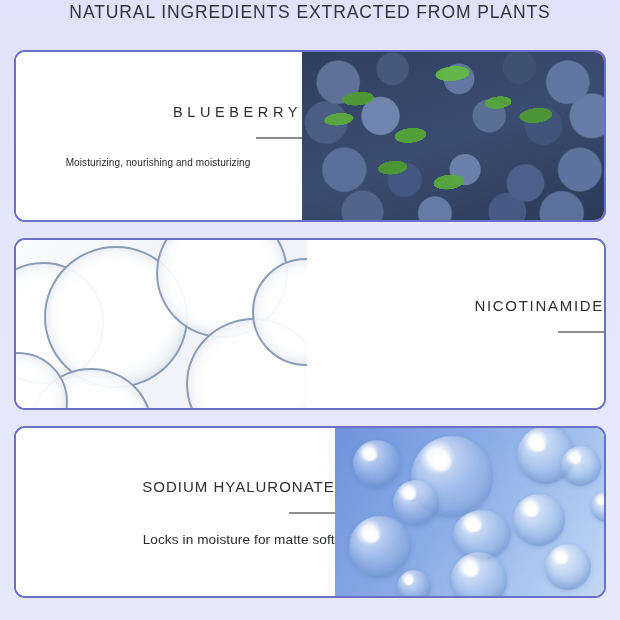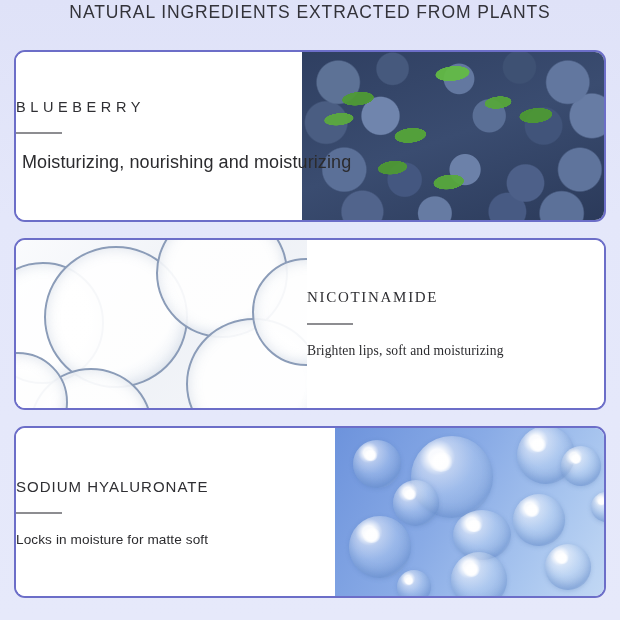--- a/index.html
+++ b/index.html
@@ -51,36 +51,36 @@
   .card-1 { top: 50px; }
   .card-2 { top: 238px; }
   .card-3 { top: 426px; }
 
   .panel-text {
     position: relative;
     height: 100%;
     background: #ffffff;
     display: flex;
     flex-direction: column;
-    align-items: flex-start;
+    align-items: flex-end;
     justify-content: center;
     box-sizing: border-box;
     z-index: 2;
   }
   .panel-img {
     position: relative;
     height: 100%;
     overflow: hidden;
   }
 
   
   .card-1 .panel-text { width: 286px; }
   .card-1 .panel-img  { width: 302px; }
   .card-2 .panel-img  { width: 291px; }
-  .card-2 .panel-text { width: 297px; font-family: Liberation Serif, serif; }
+  .card-2 .panel-text { width: 297px; }
   .card-3 .panel-text { width: 348px; }
   .card-3 .panel-img  { width: 294px; }
 
   .ing-name {
     font-size: 15px;
     color: #2f2f33;
     font-weight: 400;
     white-space: nowrap;
     text-align: center;
   }
@@ -96,21 +96,21 @@
   }
 
   .ing-desc {
     font-size: 13.6px;
     color: #2b2b2e;
     text-align: center;
     white-space: nowrap;
     letter-spacing: 0.1px;
   }
   .card-1 .ing-desc {
-    font-size: 18px;
+    font-size: 10px;
     position: relative;
     width: 300px;
     left: 6px;
   }
 
   
   .photo-blueberry {
     width: 100%;
     height: 100%;
     position: relative;
@@ -220,21 +220,20 @@
         <div class="bub" style="left:140px; top:-32px; width:128px; height:126px;"></div>
         <div class="bub" style="left:170px; top:78px;  width:132px; height:128px;"></div>
         <div class="bub" style="left:14px;  top:128px; width:118px; height:112px;"></div>
         <div class="bub" style="left:236px; top:18px;  width:104px; height:104px;"></div>
         <div class="bub" style="left:-48px; top:112px; width:96px;  height:96px;"></div>
       </div>
     </div>
     <div class="panel-text">
       <div class="ing-name">NICOTINAMIDE</div>
       <div class="divider"></div>
-      <div class="ing-desc">Brighten lips, soft and moisturizing</div>
     </div>
   </div>
 
   <div class="card card-3">
     <div class="panel-text">
       <div class="ing-name">SODIUM HYALURONATE</div>
       <div class="divider"></div>
       <div class="ing-desc">Locks in moisture for matte soft</div>
     </div>
     <div class="panel-img">

